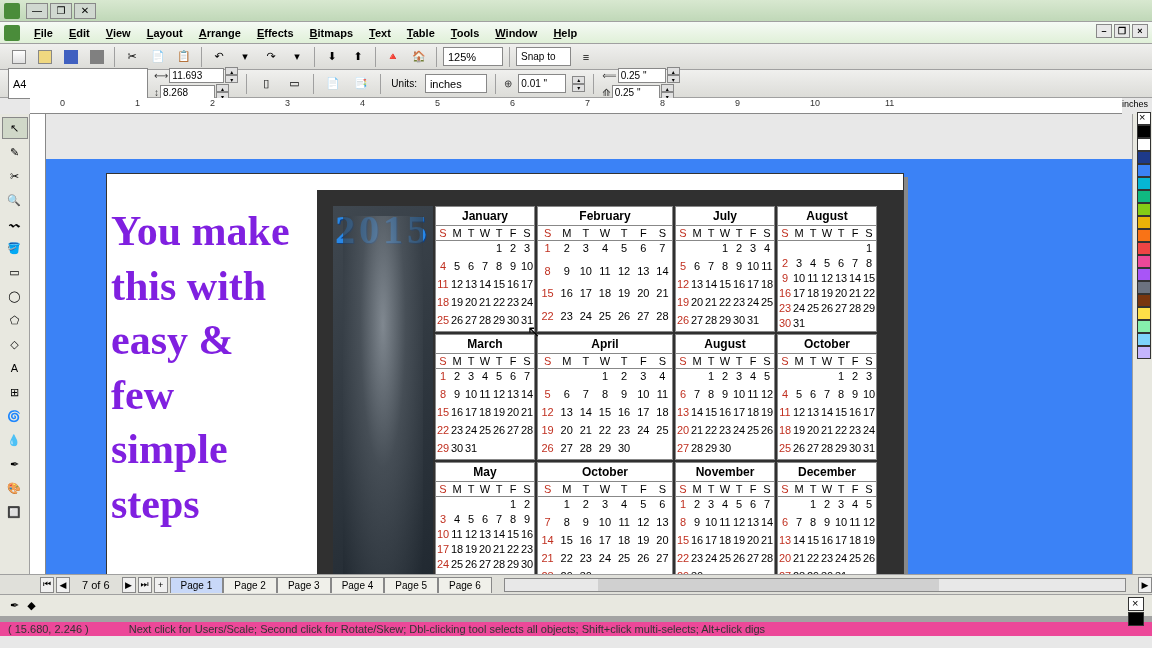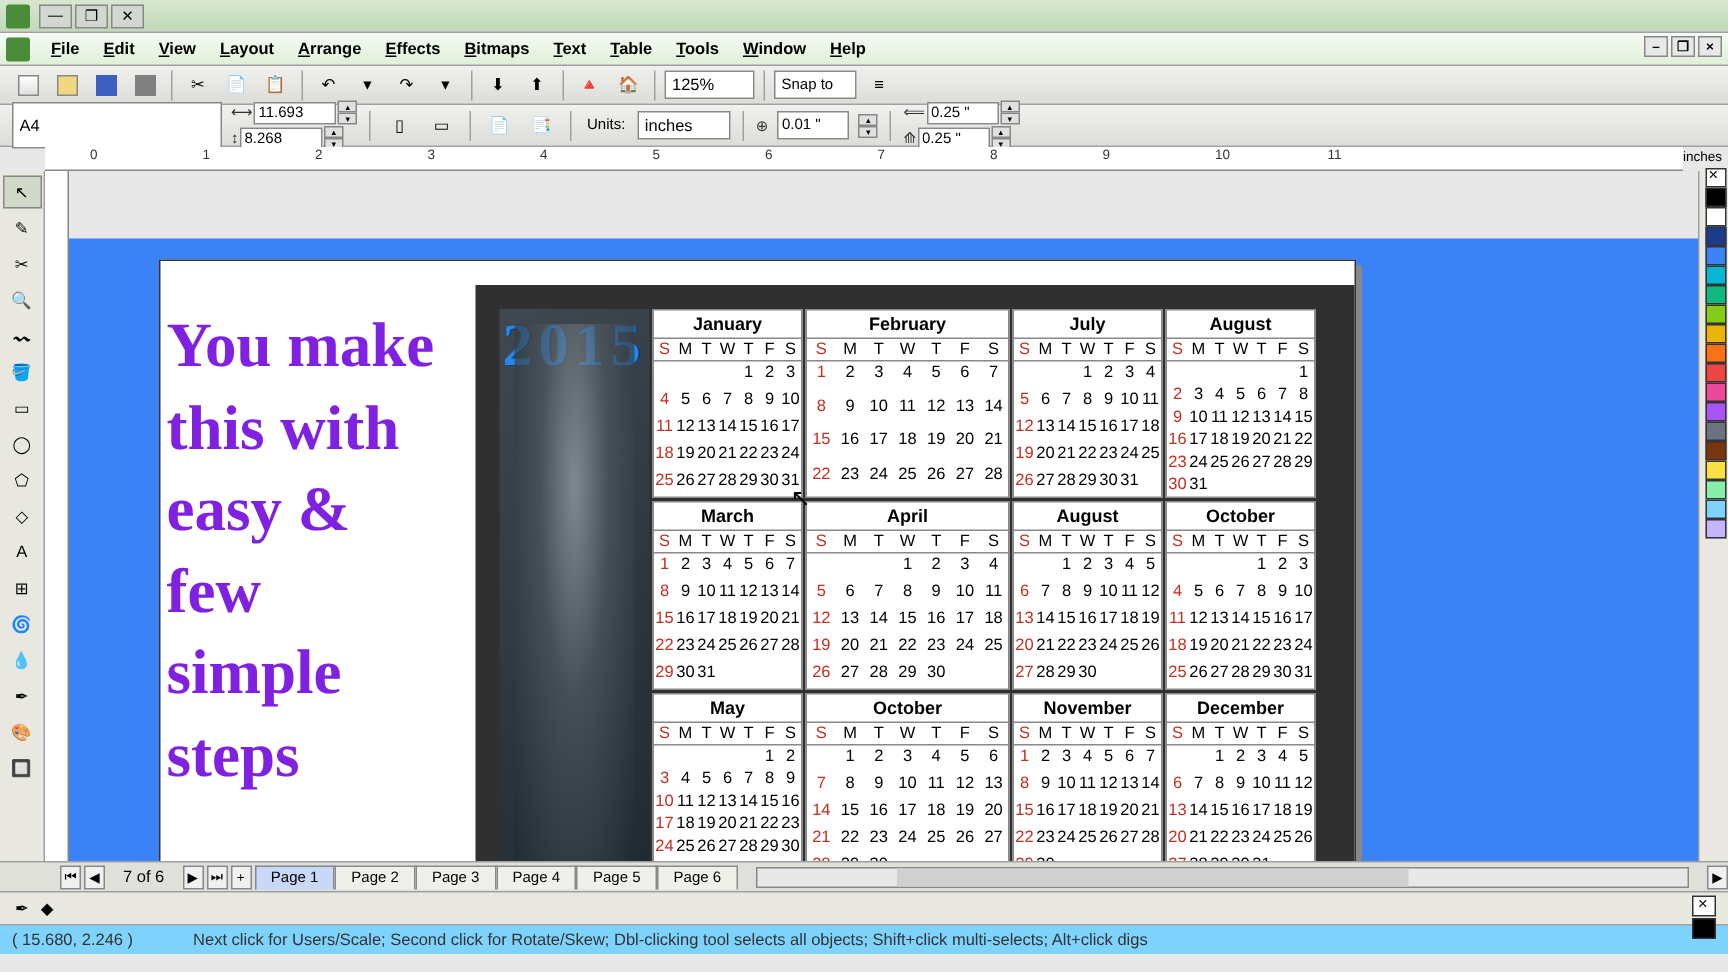--- a/index.html
+++ b/index.html
@@ -44,21 +44,21 @@
 .color-palette{width:16px;background:#e8e8e0;display:flex;flex-direction:column;position:absolute;right:0;top:112px;bottom:80px;}
 .color-sw{width:14px;height:13px;border:1px solid #333;margin:0 auto;}
 .page-nav{height:20px;background:#e0e0da;border-top:1px solid #a0a0a0;display:flex;align-items:center;padding-left:40px;gap:2px;font-size:10px;}
 .page-nav .nav-btn{width:14px;height:16px;border:1px solid #888;background:#f0f0f0;display:flex;align-items:center;justify-content:center;font-size:9px;}
 .page-nav .page-count{padding:0 10px;}
 .page-tab{padding:2px 10px;background:#f0f0ea;border:1px solid #888;border-bottom:none;font-size:10px;}
 .page-tab.active{background:#c8d8f8;}
 .hscroll{flex:1;height:14px;background:#e8e8e8;border:1px solid #888;margin:0 10px;position:relative;}
 .hscroll .thumb{position:absolute;left:15%;width:55%;height:100%;background:#d0d0d0;}
 .bottom-bar{height:22px;background:#e8e8e0;border-top:1px solid #a0a0a0;display:flex;align-items:center;padding:0 10px;gap:20px;}
-.status-bar{height:20px;background:#7dd3fc;border-top:1px solid #a3a3a3;display:flex;align-items:center;padding:0 8px;font-size:10px;color:#333;}
+.status-bar{height:20px;background:#ec4899;border-top:6px solid #a3a3a3;display:flex;align-items:center;padding:0 8px;font-size:10px;color:#333;}
 .status-sw{position:absolute;right:8px;bottom:22px;display:flex;flex-direction:column;gap:1px;}
 .status-sw .sw{width:16px;height:14px;border:1px solid #333;}
 .decorative-text{position:absolute;left:4px;top:30px;color:#8020e0;font-family:'Times New Roman',serif;font-weight:bold;font-size:42px;line-height:1.3;}
 .calendar-block{position:absolute;left:210px;top:16px;width:586px;height:410px;background:#303030;padding:16px;}
 .cal-grid{display:grid;grid-template-columns:100px 100px 136px 100px 100px;grid-template-rows:repeat(3,126px);gap:2px;height:100%;}
 .cal-month{background:#fff;border:1px solid #888;display:flex;flex-direction:column;}
 .cal-month .m-title{text-align:center;font-weight:bold;font-size:12px;padding:2px 0;border-bottom:1px solid #888;}
 .cal-month .m-days{display:grid;grid-template-columns:repeat(7,1fr);font-size:9px;text-align:center;border-bottom:1px solid #888;}
 .cal-month .m-days div{padding:1px 0;}
 .cal-month .m-grid{display:grid;grid-template-columns:repeat(7,1fr);font-size:9px;text-align:center;flex:1;}

